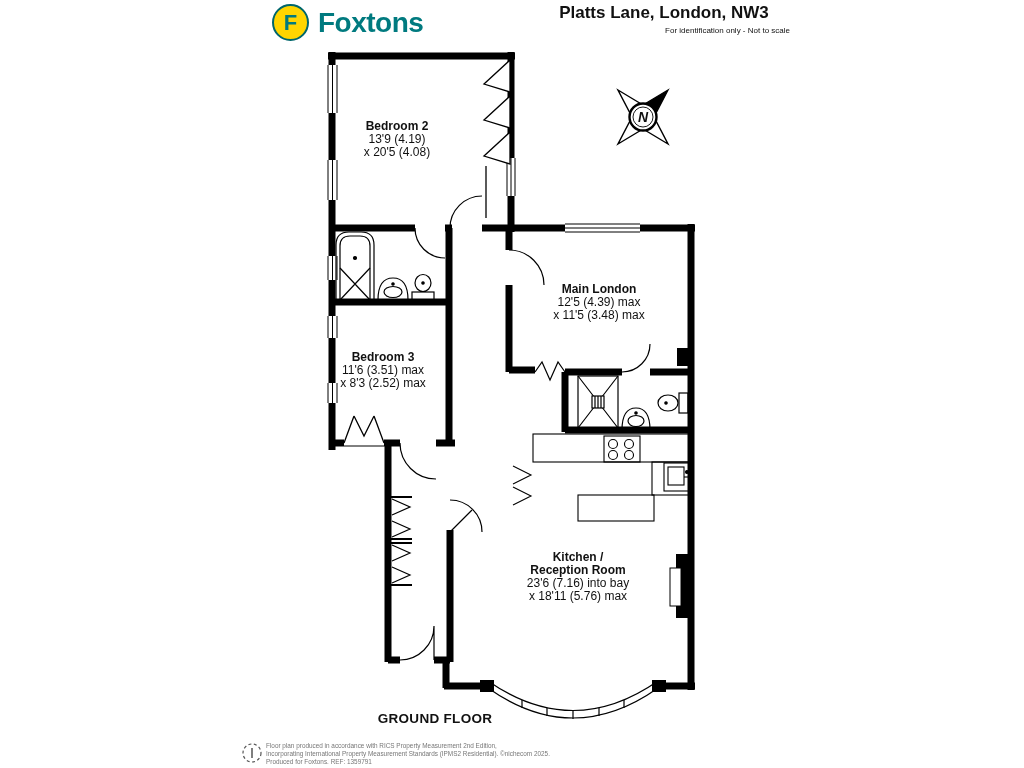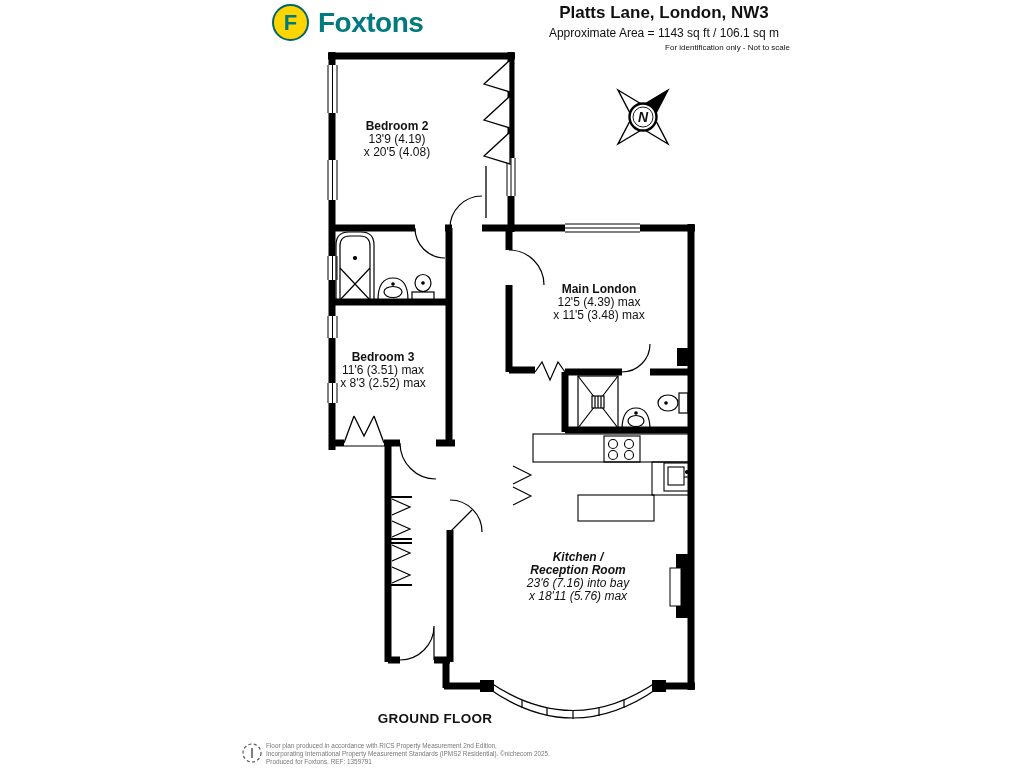--- a/index.html
+++ b/index.html
@@ -190,21 +190,20 @@
 
 <div class="abs logo-wrap">
   <div class="logo-circle">
     <span>F</span>
   </div>
   <div class="wordmark">Foxtons</div>
 </div>
 
 <div class="abs title-block">
   <div class="title">Platts Lane, London, NW3</div>
-  <div class="area">Approximate Area = 1143 sq ft / 106.1 sq m</div>
   <div class="disclaimer">For identification only - Not to scale</div>
 </div>
 
 <div class="abs compass-n">N</div>
 
 <div class="abs room-label" style="left:317px;top:120px;">
   <div class="rname">Bedroom 2</div>
   <div class="rdim">13'9 (4.19)</div>
   <div class="rdim">x 20'5 (4.08)</div>
 </div>
@@ -214,21 +213,21 @@
   <div class="rdim">12'5 (4.39) max</div>
   <div class="rdim">x 11'5 (3.48) max</div>
 </div>
 
 <div class="abs room-label" style="left:303px;top:351px;">
   <div class="rname">Bedroom 3</div>
   <div class="rdim">11'6 (3.51) max</div>
   <div class="rdim">x 8'3 (2.52) max</div>
 </div>
 
-<div class="abs room-label" style="left:498px;top:551px;font-style:italic;">
+<div class="abs room-label" style="left:498px;top:551px;">
   <div class="rname">Kitchen /</div>
   <div class="rname">Reception Room</div>
   <div class="rdim">23'6 (7.16) into bay</div>
   <div class="rdim">x 18'11 (5.76) max</div>
 </div>
 
 <div class="abs floor-label">GROUND FLOOR</div>
 
 <div class="abs footer-text">
   <div>Floor plan produced in accordance with RICS Property Measurement 2nd Edition,</div>

